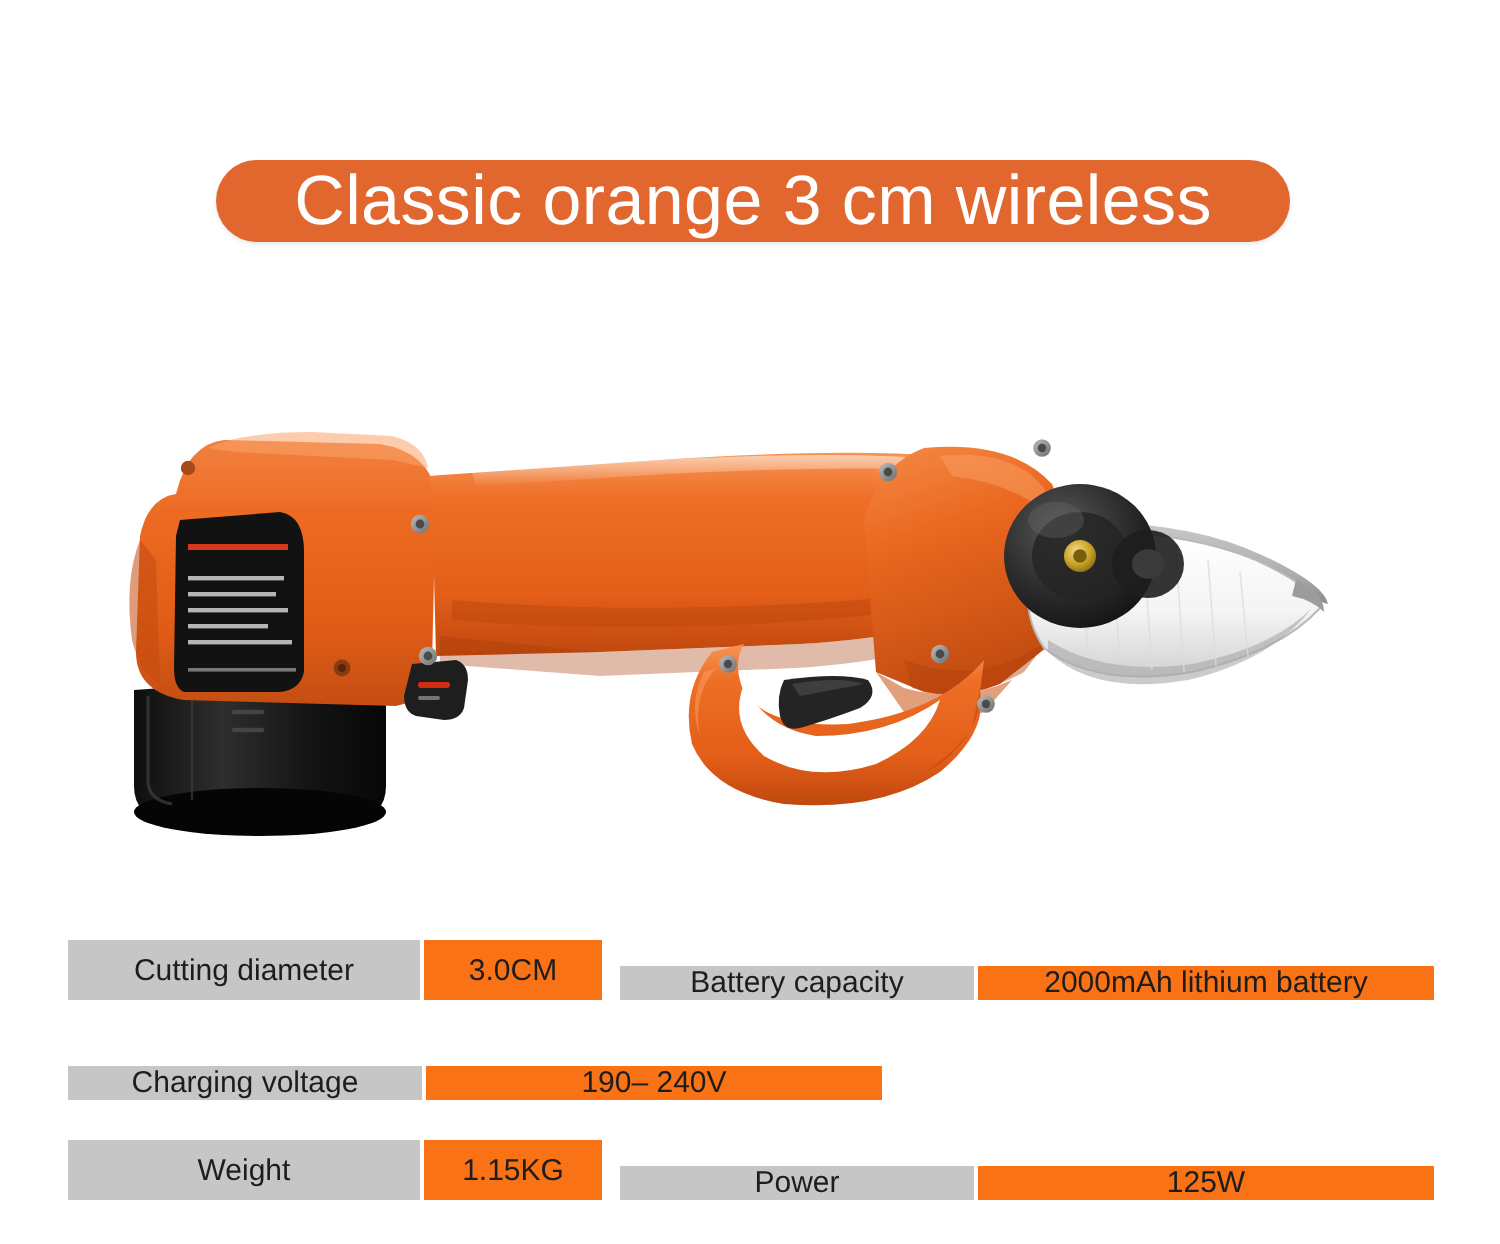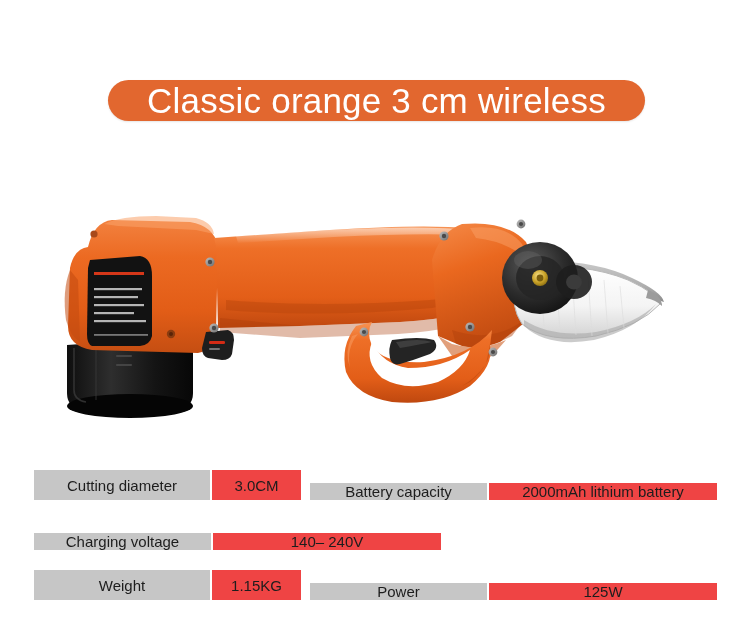--- a/index.html
+++ b/index.html
@@ -76,21 +76,21 @@
   .spec-value {
     display: flex;
     align-items: center;
     justify-content: center;
     font-size: 15px;
     color: #1d1d1d;
     white-space: nowrap;
     overflow: hidden;
   }
   .spec-label { background: #c6c6c6; }
-  .spec-value { background: #ef4444; text-align: right; }
+  .spec-value { background: #f97316; text-align: right; }
 
   .left  .spec-label { width: 176px; }
   .left  .spec-value { width: 89px; }
   .right .spec-label { width: 177px; }
   .right .spec-value { width: 228px; }
 </style>
 </head>
 <body>
 
 <div id="title-banner">
@@ -320,21 +320,21 @@
     </div>
     <div class="spec-group right">
       <div class="spec-label">Battery capacity</div>
       <div class="spec-value">2000mAh lithium battery</div>
     </div>
   </div>
 
   <div class="spec-row">
     <div class="spec-group right">
       <div class="spec-label">Charging voltage</div>
-      <div class="spec-value">140– 240V</div>
+      <div class="spec-value">190– 240V</div>
     </div>
   </div>
 
   <div class="spec-row">
     <div class="spec-group left">
       <div class="spec-label">Weight</div>
       <div class="spec-value">1.15KG</div>
     </div>
     <div class="spec-group right">
       <div class="spec-label">Power</div>

